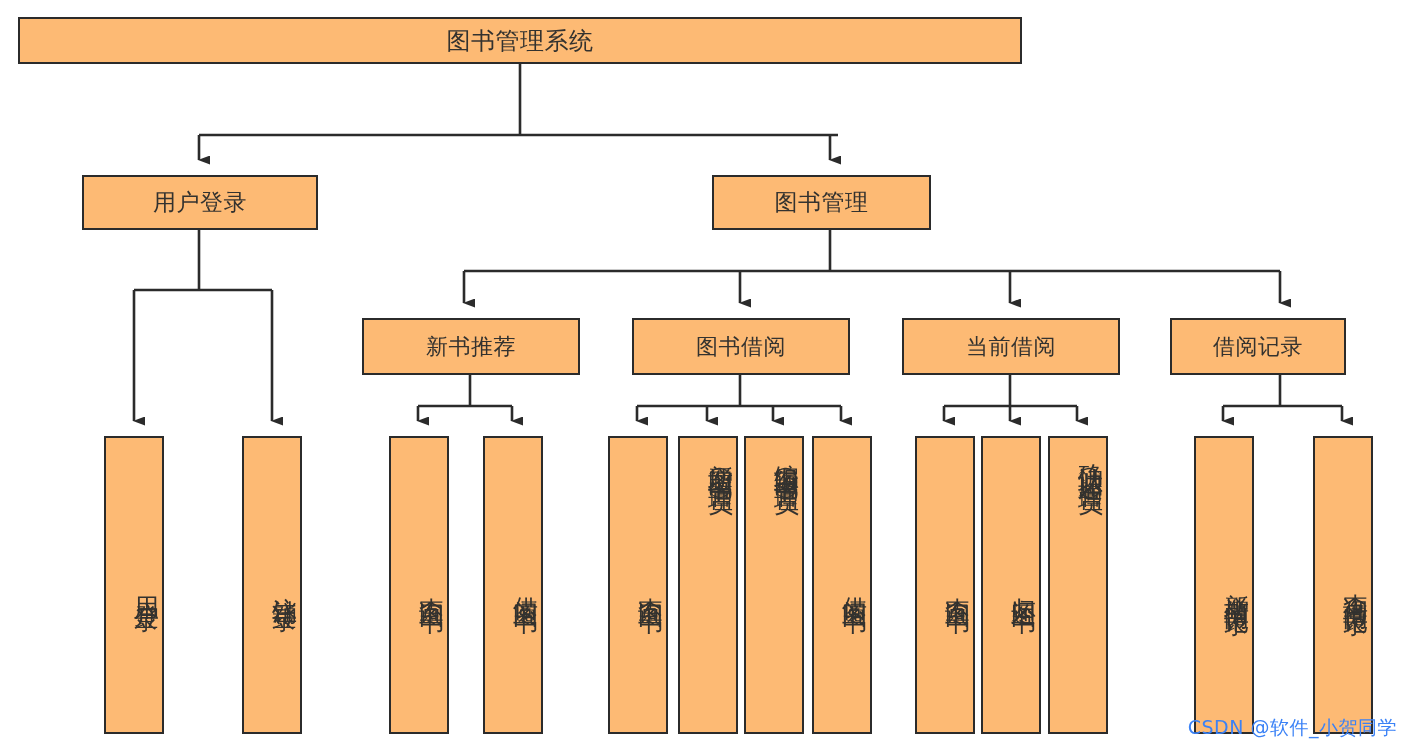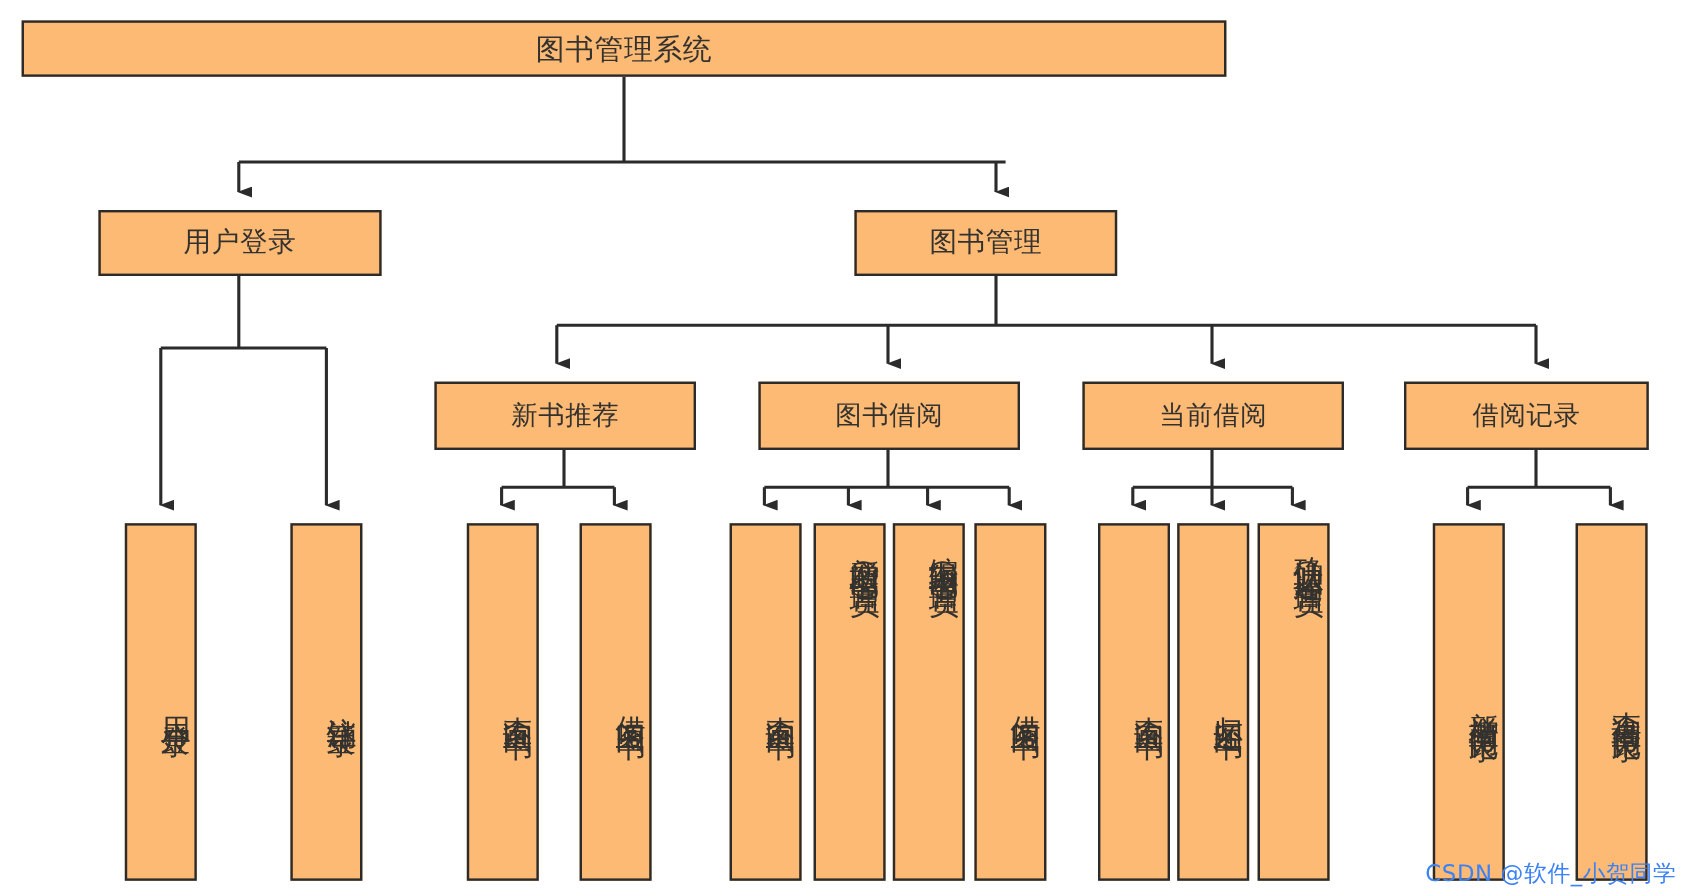--- a/index.html
+++ b/index.html
@@ -131,21 +131,21 @@
   </svg>
 
   <div class="node root" style="left:18px; top:17px; width:1004px; height:47px;">图书管理系统</div>
 
   <div class="node level2" style="left:82px; top:175px; width:236px; height:55px;">用户登录</div>
   <div class="node level2" style="left:712px; top:175px; width:219px; height:55px;">图书管理</div>
 
   <div class="node level3" style="left:362px; top:318px; width:218px; height:57px;">新书推荐</div>
   <div class="node level3" style="left:632px; top:318px; width:218px; height:57px;">图书借阅</div>
   <div class="node level3" style="left:902px; top:318px; width:218px; height:57px;">当前借阅</div>
-  <div class="node level3" style="left:1170px; top:318px; width:204px; height:57px;">借阅记录</div>
+  <div class="node level3" style="left:1170px; top:318px; width:176px; height:57px;">借阅记录</div>
 
   <div class="node leaf" style="left:104px; top:436px; width:60px; height:298px;">用户登录</div>
   <div class="node leaf" style="left:242px; top:436px; width:60px; height:298px;">注销登录</div>
 
   <div class="node leaf" style="left:389px; top:436px; width:60px; height:298px;">查询图书</div>
   <div class="node leaf" style="left:483px; top:436px; width:60px; height:298px;">借阅图书</div>
 
   <div class="node leaf" style="left:608px; top:436px; width:60px; height:298px;">查询图书</div>
   <div class="node leaf tall-label" style="left:678px; top:436px; width:60px; height:298px;">新增图书（管理员）</div>
   <div class="node leaf tall-label" style="left:744px; top:436px; width:60px; height:298px;">编辑图书（管理员）</div>

